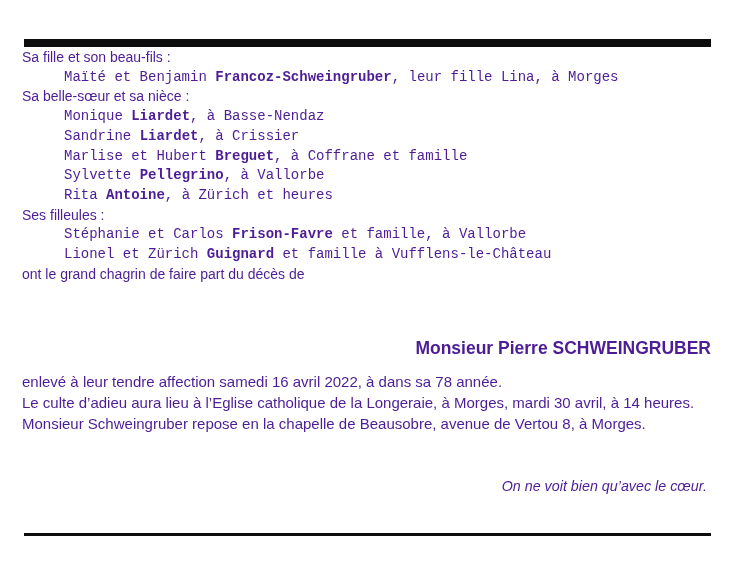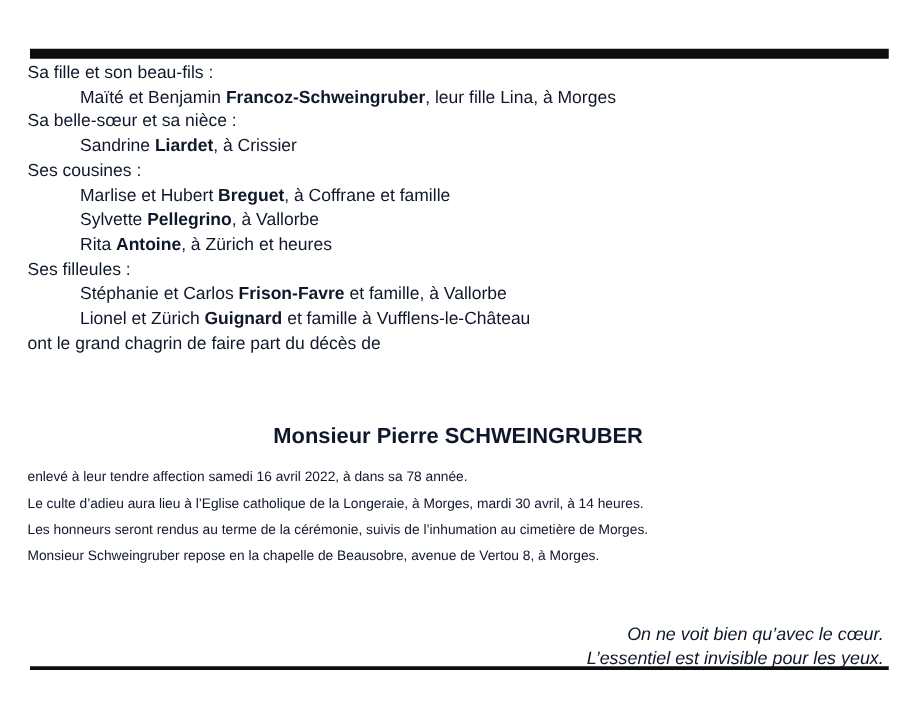--- a/index.html
+++ b/index.html
@@ -3,21 +3,21 @@
 <meta charset="utf-8">
 <style>
   html, body { margin: 0; padding: 0; }
   body { background: #ffffff; }
   .page {
     position: relative;
     width: 734px;
     height: 577px;
     background: #ffffff;
     font-family: "Liberation Sans", sans-serif;
-    color: #0f172a;
+    color: #4c1d95;
     overflow: hidden;
   }
   .content {
     position: absolute;
     left: 22px;
     width: 689px;
     top: 0;
     height: 577px;
   }
   .rule {
@@ -30,86 +30,83 @@
   .rule-bottom { top: 533px; height: 3px; }
   .family-list {
     position: absolute;
     top: 48px;
     left: 0;
     right: 0;
     font-size: 14px;
     line-height: 19.7px;
   }
   .line { white-space: nowrap; }
-  .line.indent { padding-left: 42px; }
+  .line.indent { padding-left: 42px; font-family: Liberation Mono, monospace; }
   .name { font-weight: bold; }
   .notice-title {
     position: absolute;
     top: 338px;
     left: 0;
     right: 0;
-    text-align: center;
+    text-align: right;
     font-size: 17.5px;
     font-weight: bold;
     white-space: nowrap;
   }
   .details {
     position: absolute;
     top: 372px;
     left: 0;
     right: 0;
-    font-size: 11px;
+    font-size: 15px;
     line-height: 20.9px;
   }
   .quote {
     position: absolute;
     top: 477px;
     right: 4px;
     left: 0;
     text-align: right;
     font-size: 14.3px;
     line-height: 19px;
-    margin-top: 22px;
   }
   .quote-line { font-style: italic; }
   .quote-attribution { font-style: normal; }
 </style>
 </head>
 <body>
 
 <div class="page">
   <div class="content">
 
     <div class="rule rule-top"></div>
 
     <div class="family-list">
       <div class="line"><span>Sa fille et son beau-fils :</span></div>
       <div class="line indent"><span>Maïté et Benjamin </span><span class="name">Francoz-Schweingruber</span><span>, leur fille Lina, à Morges</span></div>
       <div class="line"><span>Sa belle-sœur et sa nièce :</span></div>
+      <div class="line indent"><span>Monique </span><span class="name">Liardet</span><span>, à Basse-Nendaz</span></div>
       <div class="line indent"><span>Sandrine </span><span class="name">Liardet</span><span>, à Crissier</span></div>
-      <div class="line"><span>Ses cousines :</span></div>
       <div class="line indent"><span>Marlise et Hubert </span><span class="name">Breguet</span><span>, à Coffrane et famille</span></div>
       <div class="line indent"><span>Sylvette </span><span class="name">Pellegrino</span><span>, à Vallorbe</span></div>
       <div class="line indent"><span>Rita </span><span class="name">Antoine</span><span>, à Zürich et heures</span></div>
       <div class="line"><span>Ses filleules :</span></div>
       <div class="line indent"><span>Stéphanie et Carlos </span><span class="name">Frison-Favre</span><span> et famille, à Vallorbe</span></div>
       <div class="line indent"><span>Lionel et Zürich </span><span class="name">Guignard</span><span> et famille à Vufflens-le-Château</span></div>
       <div class="line"><span>ont le grand chagrin de faire part du décès de</span></div>
     </div>
 
     <div class="notice-title">Monsieur Pierre SCHWEINGRUBER</div>
 
     <div class="details">
       <div class="line">enlevé à leur tendre affection samedi 16 avril 2022, à dans sa 78 année.</div>
       <div class="line">Le culte d’adieu aura lieu à l’Eglise catholique de la Longeraie, à Morges, mardi 30 avril, à 14 heures.</div>
-      <div class="line">Les honneurs seront rendus au terme de la cérémonie, suivis de l’inhumation au cimetière de Morges.</div>
       <div class="line">Monsieur Schweingruber repose en la chapelle de Beausobre, avenue de Vertou 8, à Morges.</div>
     </div>
 
     <div class="quote">
       <div class="quote-line">On ne voit bien qu’avec le cœur.</div>
-      <div class="quote-line">L’essentiel est invisible pour les yeux.</div>
     </div>
 
     <div class="rule rule-bottom"></div>
 
   </div>
 </div>
 
 </body></html>

